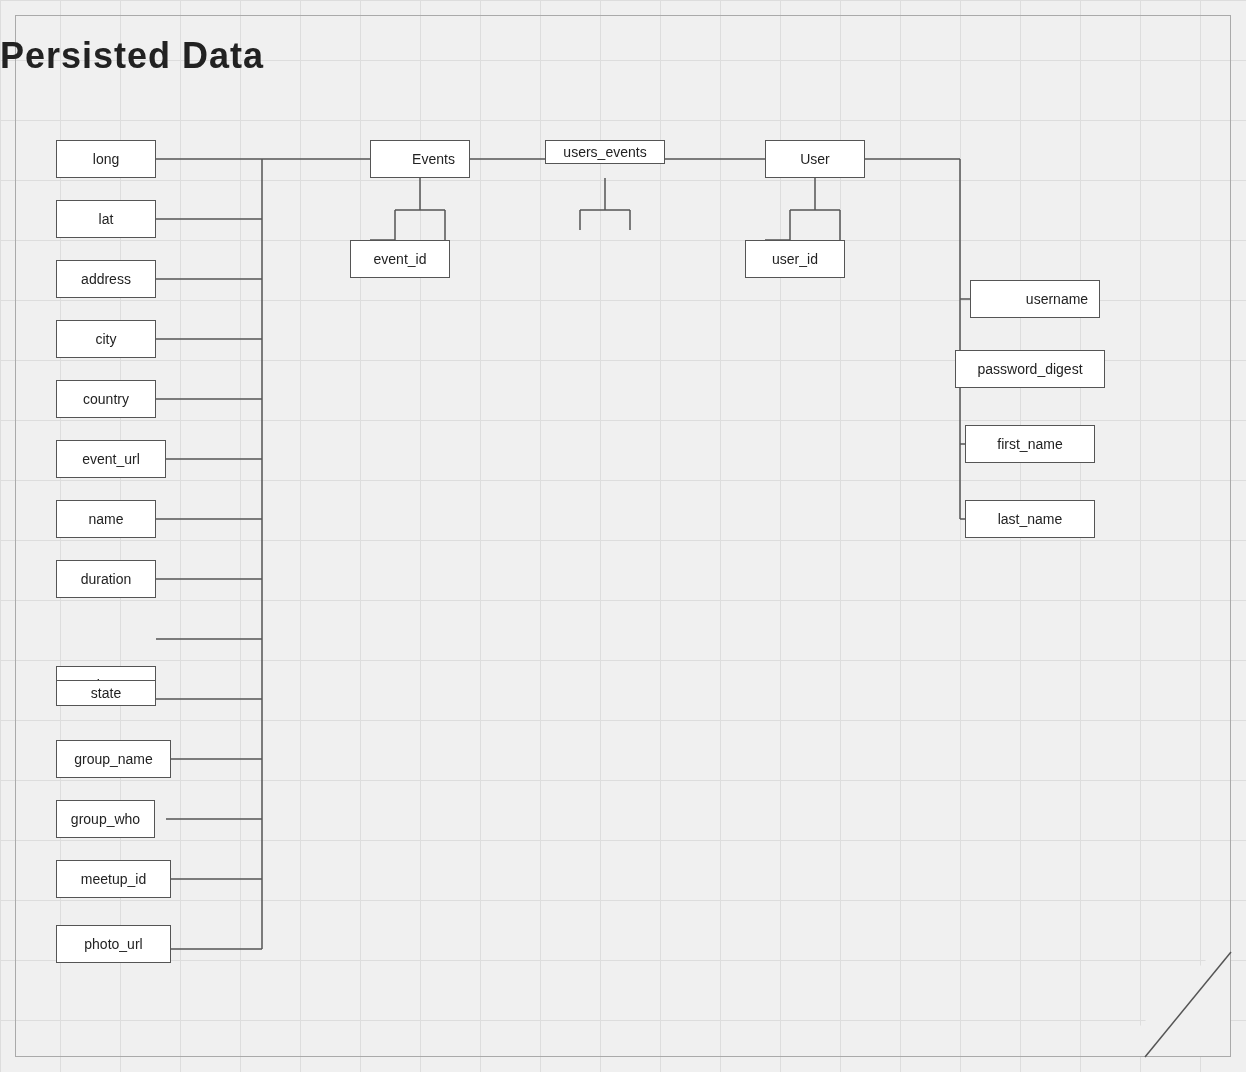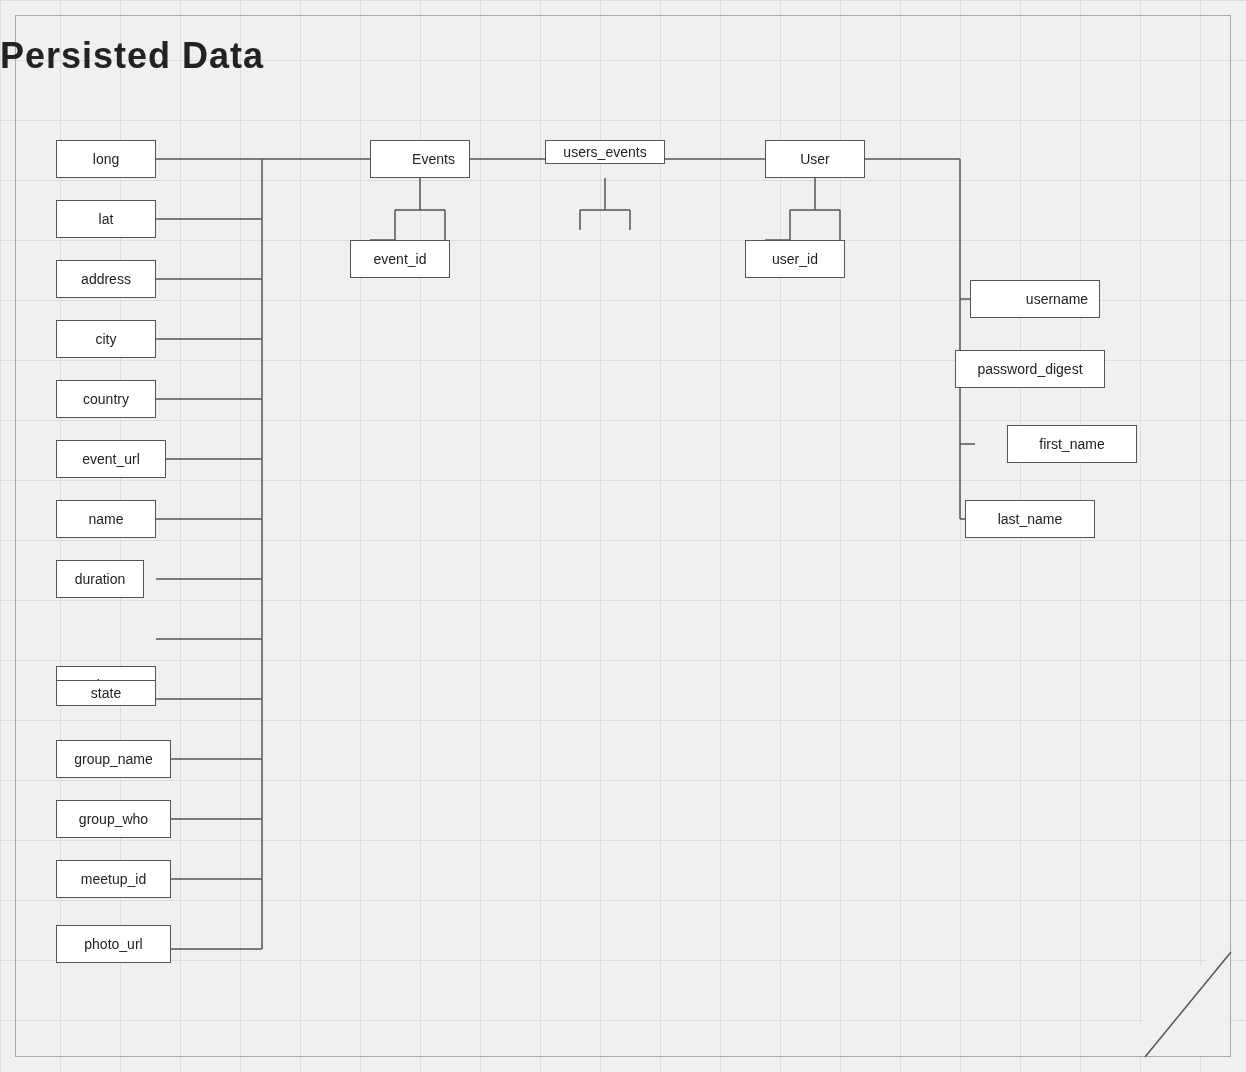--- a/index.html
+++ b/index.html
@@ -159,32 +159,32 @@
     <line x1="1145" y1="1057" x2="1231" y2="952"></line>
   </svg>
 
   <div class="node" style="left:56px;top:140px;width:100px;height:38px;">long</div>
   <div class="node" style="left:56px;top:200px;width:100px;height:38px;">lat</div>
   <div class="node" style="left:56px;top:260px;width:100px;height:38px;">address</div>
   <div class="node" style="left:56px;top:320px;width:100px;height:38px;">city</div>
   <div class="node" style="left:56px;top:380px;width:100px;height:38px;">country</div>
   <div class="node" style="left:56px;top:440px;width:110px;height:38px;">event_url</div>
   <div class="node" style="left:56px;top:500px;width:100px;height:38px;">name</div>
-  <div class="node" style="left:56px;top:560px;width:88px;height:38px;">duration</div>
+  <div class="node" style="left:56px;top:560px;width:100px;height:38px;">duration</div>
   <div class="node" style="left:56px;top:620px;width:100px;height:38px;margin-top:46px;">time</div>
   <div class="node" style="left:56px;top:680px;width:100px;height:26px;">state</div>
   <div class="node" style="left:56px;top:740px;width:115px;height:38px;">group_name</div>
-  <div class="node" style="left:56px;top:800px;width:115px;height:38px;">group_who</div>
+  <div class="node" style="left:56px;top:800px;width:99px;height:38px;">group_who</div>
   <div class="node" style="left:56px;top:860px;width:115px;height:38px;">meetup_id</div>
   <div class="node" style="left:56px;top:925px;width:115px;height:38px;">photo_url</div>
 
   <div class="node" style="left:370px;top:140px;width:100px;height:38px;padding-left:27px;">Events</div>
   <div class="node" style="left:545px;top:140px;width:120px;height:24px;">users_events</div>
   <div class="node" style="left:765px;top:140px;width:100px;height:38px;">User</div>
 
   <div class="node" style="left:350px;top:240px;width:100px;height:38px;">event_id</div>
   <div class="node" style="left:745px;top:240px;width:100px;height:38px;">user_id</div>
 
   <div class="node" style="left:970px;top:280px;width:130px;height:38px;padding-left:44px;">username</div>
   <div class="node" style="left:955px;top:350px;width:150px;height:38px;">password_digest</div>
-  <div class="node" style="left:965px;top:425px;width:130px;height:38px;margin-left:42px;">first_name</div>
+  <div class="node" style="left:965px;top:425px;width:130px;height:38px;">first_name</div>
   <div class="node" style="left:965px;top:500px;width:130px;height:38px;">last_name</div>
 </div>
 
 </body></html>

